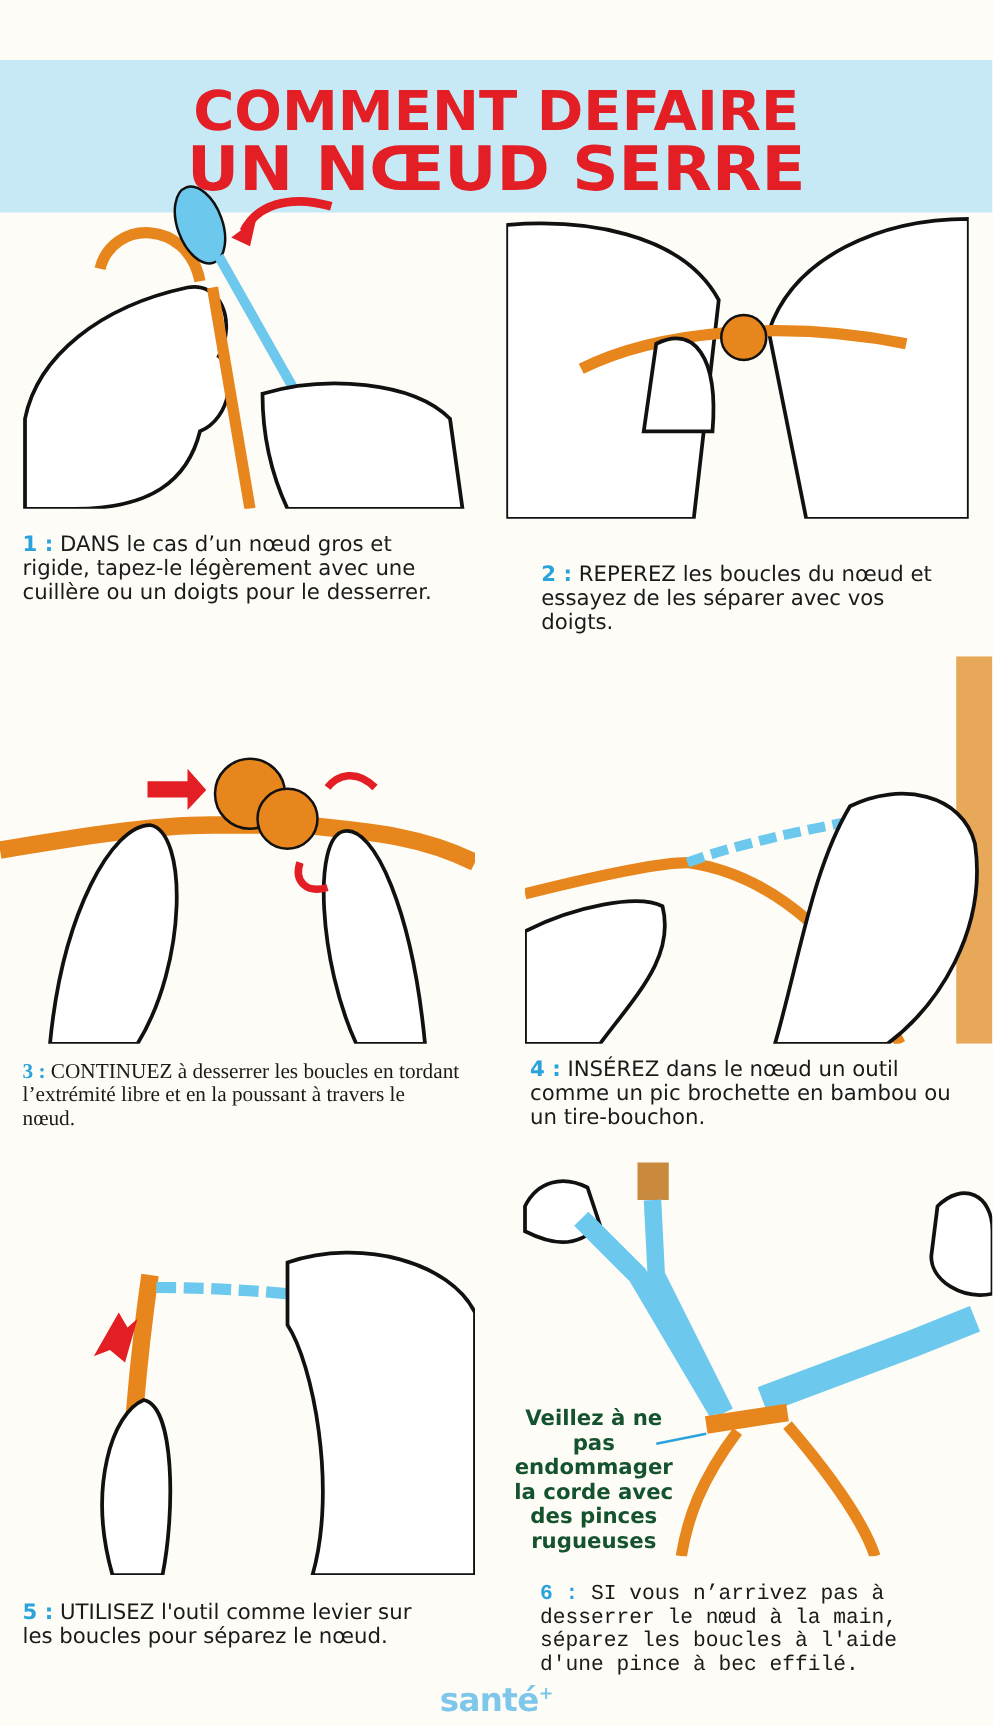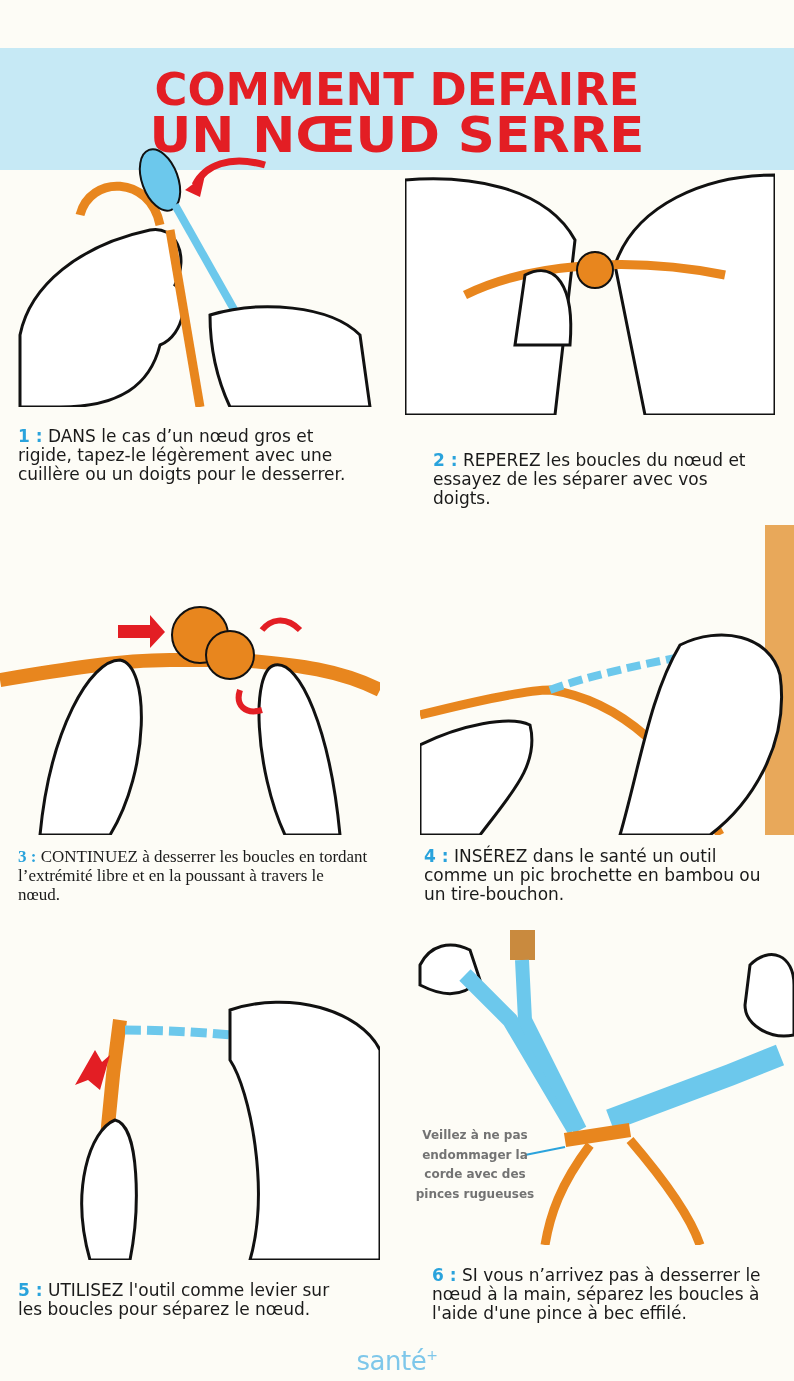--- a/index.html
+++ b/index.html
@@ -5,22 +5,22 @@
   html,body{margin:0;padding:0;}
   body{width:794px;height:1381px;background:#fdfcf6;font-family:"DejaVu Sans","Liberation Sans",sans-serif;position:relative;overflow:hidden;color:#111;}
   .header{position:absolute;left:0;top:0;width:794px;height:122px;background:#c6e9f5;margin-top:48px;}
   .title{position:absolute;left:0;width:794px;text-align:center;color:#e31e24;font-family:"DejaVu Sans","Liberation Sans",sans-serif;font-weight:bold;letter-spacing:0px;}
   .t1{top:18px;font-size:44px;line-height:48px;transform:scaleX(1.02);}
   .t2{top:62px;font-size:49px;line-height:52px;font-weight:900;transform:scaleX(1.05);}
   .panel{position:absolute;}
   .panel svg{width:100%;height:100%;display:block;}
   .caption{position:absolute;font-size:17px;line-height:19px;color:#1a1a1a;font-family:"DejaVu Sans","Liberation Sans",sans-serif;}
   .num{color:#2aa3dc;font-weight:bold;}
-  .note{position:absolute;left:410px;top:1126px;width:130px;text-align:center;color:#737373;font-weight:bold;font-size:12px;line-height:19.5px;}
-  .logo{position:absolute;left:0;top:1346px;width:794px;text-align:center;color:#7ec7ea;font-weight:normal;font-size:26px;letter-spacing:-0.5px;}
+  .note{position:absolute;left:410px;top:1126px;width:130px;text-align:center;color:#14532d;font-weight:bold;font-size:17px;line-height:19.5px;}
+  .logo{position:absolute;left:0;top:1346px;width:794px;text-align:center;color:#7ec7ea;font-weight:bold;font-size:26px;letter-spacing:-0.5px;}
   .logo sup{font-size:14px;}
 </style>
 </head>
 <body>
 
 <div class="header">
   <div class="title t1">COMMENT DEFAIRE</div>
   <div class="title t2">UN NŒUD SERRE</div>
 </div>
 
@@ -76,21 +76,21 @@
   <svg viewBox="0 0 374 310">
     <rect x="345" y="0" width="29" height="310" fill="#e8a85a"></rect>
     <path d="M0 190 C60 175 110 165 130 165 C200 175 260 230 300 310" fill="none" stroke="#e8861e" stroke-width="9"></path>
     <path d="M130 165 C170 150 220 140 270 130" fill="none" stroke="#6cc8ec" stroke-width="8" stroke-dasharray="14 6"></path>
     <path d="M0 220 C40 200 90 190 110 200 C120 240 90 270 60 310 L0 310 Z" fill="#fff" stroke="#111" stroke-width="3"></path>
     <path d="M260 120 C300 100 350 110 360 150 C370 220 330 280 290 310 L200 310 C220 240 230 170 260 120 Z" fill="#fff" stroke="#111" stroke-width="3"></path>
   </svg>
 </div>
 <div class="caption" style="left:424px;top:847px;width:360px;">
   <span class="num">4 :</span>
-  <span>INSÉREZ dans le santé un outil comme un pic brochette en bambou ou un tire-bouchon.</span>
+  <span>INSÉREZ dans le nœud un outil comme un pic brochette en bambou ou un tire-bouchon.</span>
 </div>
 
 <div class="panel" style="left:0;top:990px;width:380px;height:270px;">
   <svg viewBox="0 0 380 270">
     <path d="M120 30 C110 100 105 160 100 270" fill="none" stroke="#e8861e" stroke-width="14"></path>
     <path d="M125 40 C180 40 250 45 310 55" fill="none" stroke="#6cc8ec" stroke-width="9" stroke-dasharray="16 6"></path>
     <path d="M90 270 C70 200 90 140 115 130 C140 135 140 220 130 270 Z" fill="#fff" stroke="#111" stroke-width="3"></path>
     <path d="M230 20 C290 0 360 20 380 60 L380 270 L250 270 C270 200 250 100 230 70 Z" fill="#fff" stroke="#111" stroke-width="3"></path>
     <polygon points="75,95 95,60 102,72 110,65 100,100 88,90" fill="#e31e24"></polygon>
   </svg>
@@ -108,20 +108,20 @@
     <path d="M122 35 L125 95 L180 205" stroke="#6cc8ec" stroke-width="14" fill="none"></path>
     <path d="M210 195 L330 150 L380 130" stroke="#6cc8ec" stroke-width="22" fill="none"></path>
     <path d="M350 40 C370 20 394 30 394 60 L394 110 C370 115 345 100 345 80 Z" fill="#fff" stroke="#111" stroke-width="3"></path>
     <path d="M165 215 L230 205" stroke="#e8861e" stroke-width="14"></path>
     <path d="M190 220 C160 260 150 290 145 320" fill="none" stroke="#e8861e" stroke-width="9"></path>
     <path d="M230 215 C260 250 290 290 300 320" fill="none" stroke="#e8861e" stroke-width="9"></path>
     <line x1="125" y1="230" x2="165" y2="222" stroke="#2aa3dc" stroke-width="2"></line>
   </svg>
 </div>
 <div class="note">Veillez à ne pas endommager la corde avec des pinces rugueuses</div>
-<div class="caption" style="left:432px;top:1266px;width:330px;">
+<div class="caption" style="left:432px;top:1266px;width:330px;font-family:Liberation Mono, monospace;">
   <span class="num">6 :</span>
   <span>SI vous n’arrivez pas à desserrer le nœud à la main, séparez les boucles à l'aide d'une pince à bec effilé.</span>
 </div>
 
 <div class="logo">
   <span>santé</span><sup>+</sup>
 </div>
 
 </body></html>

